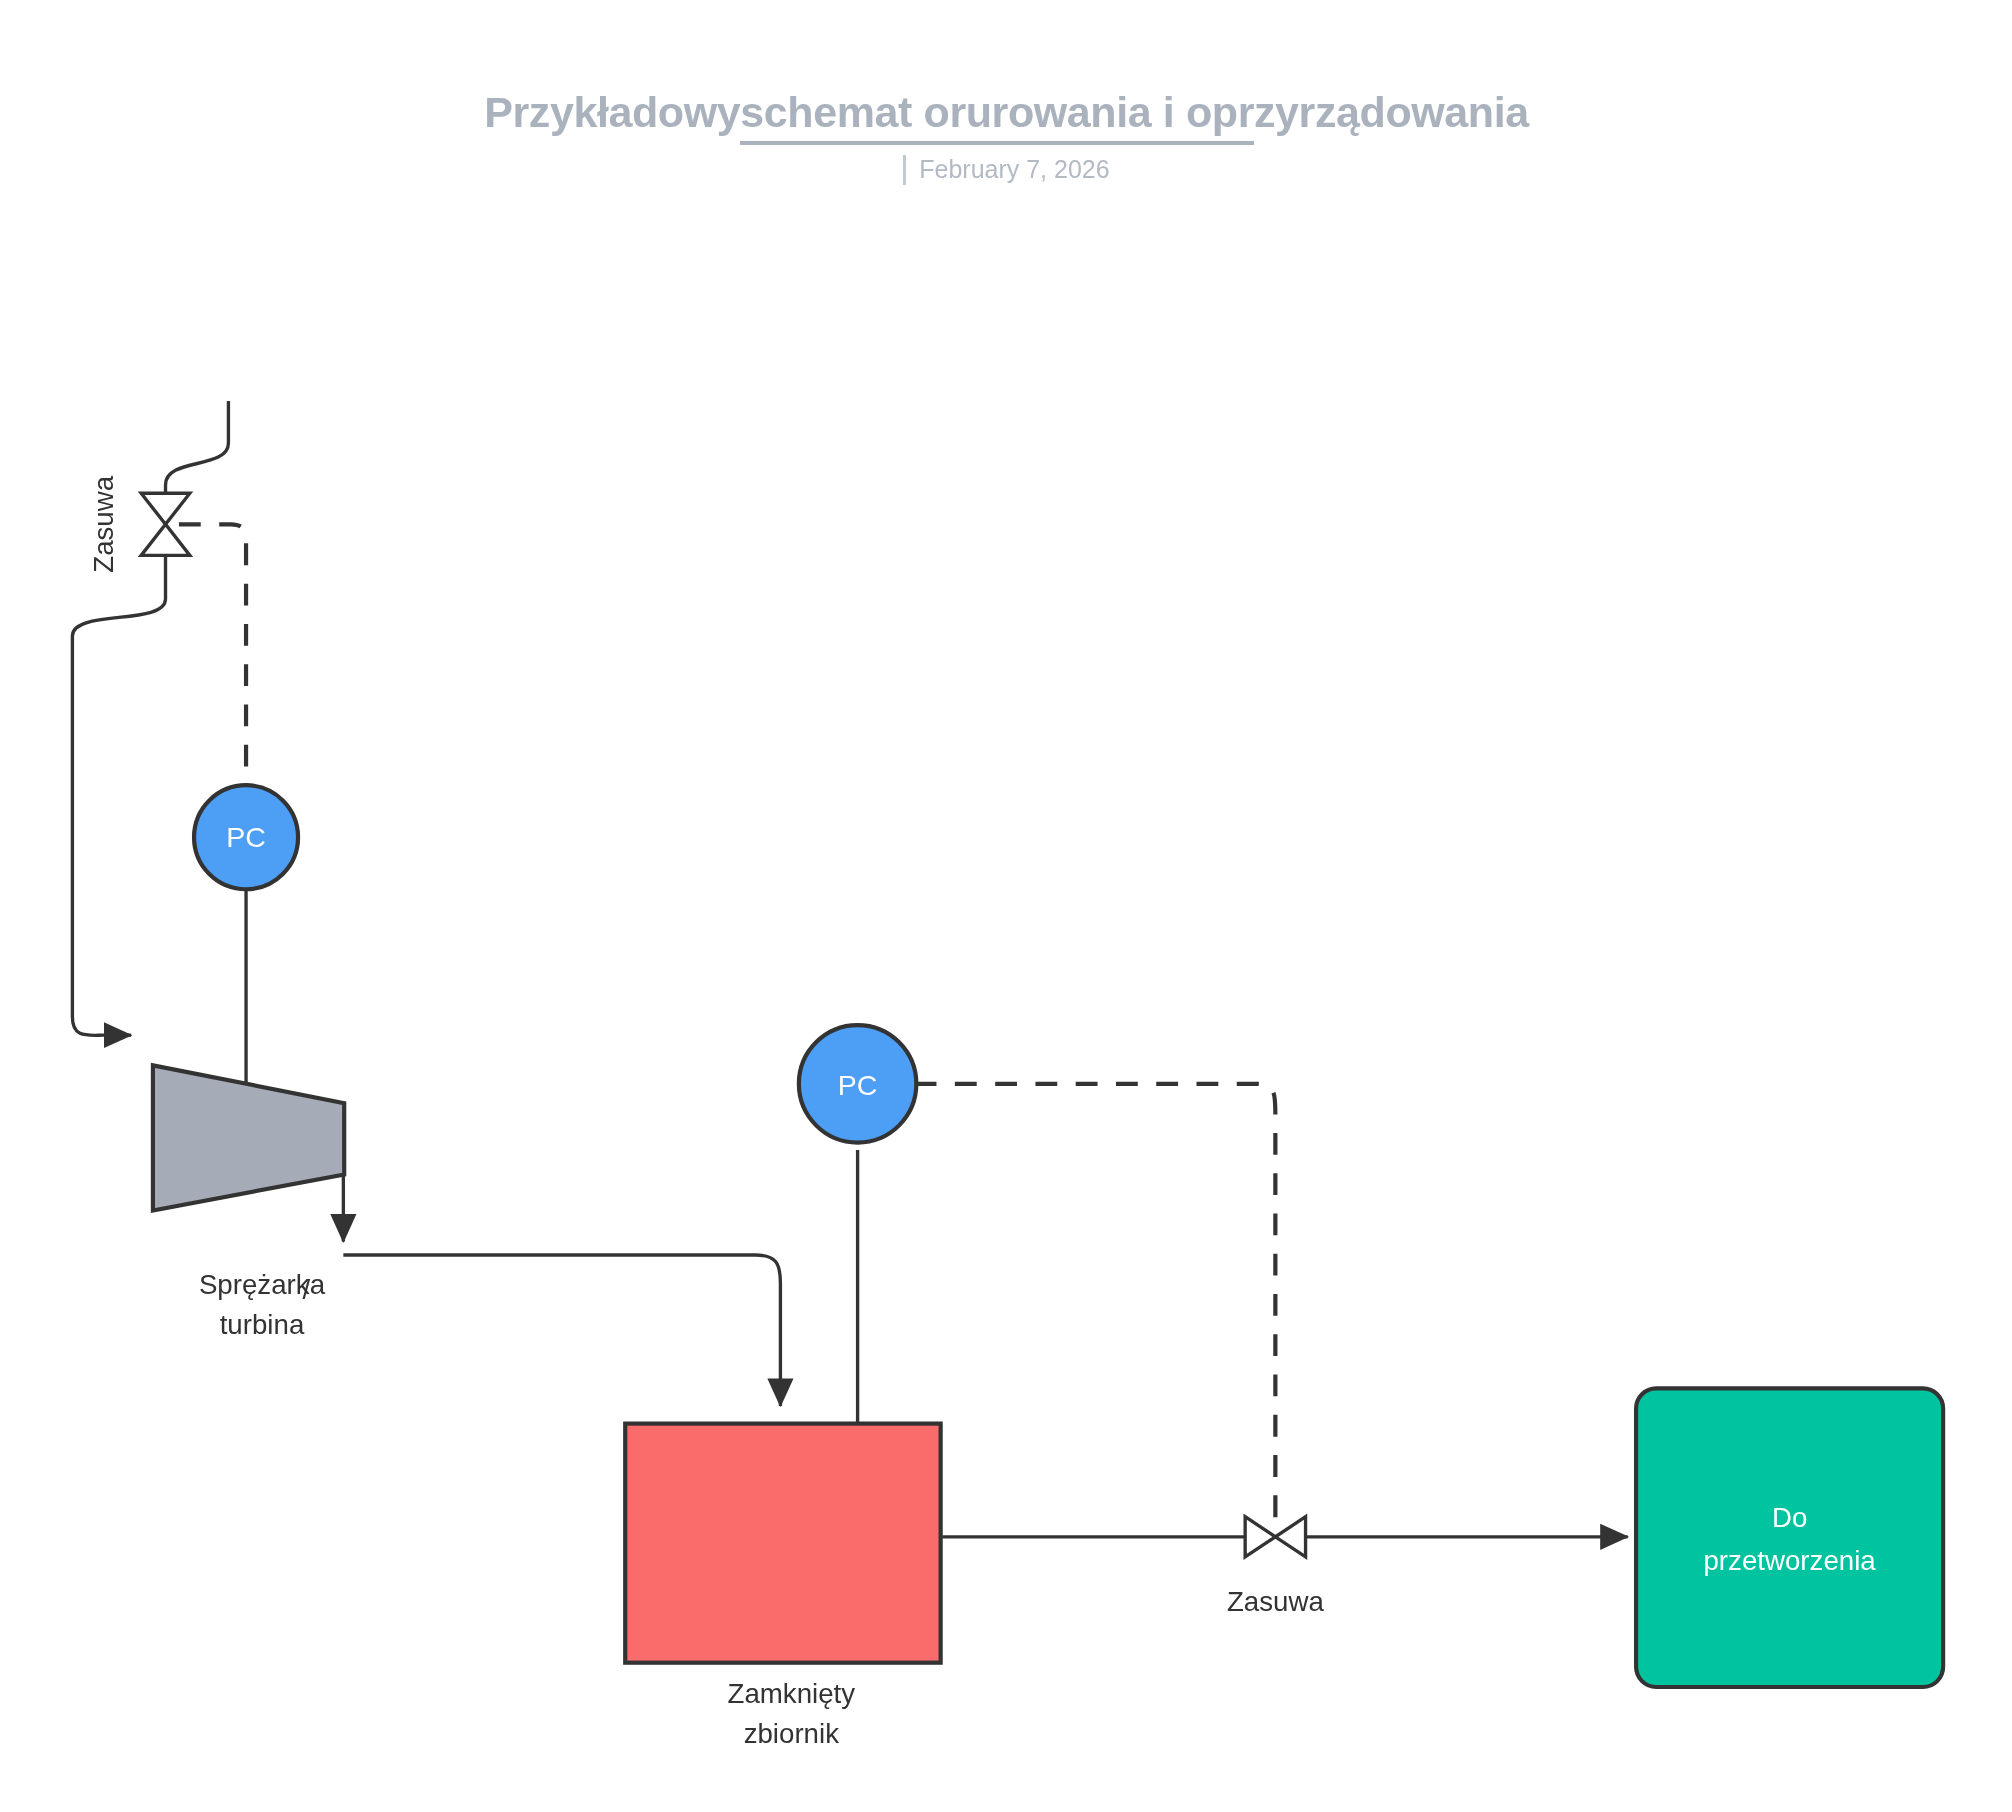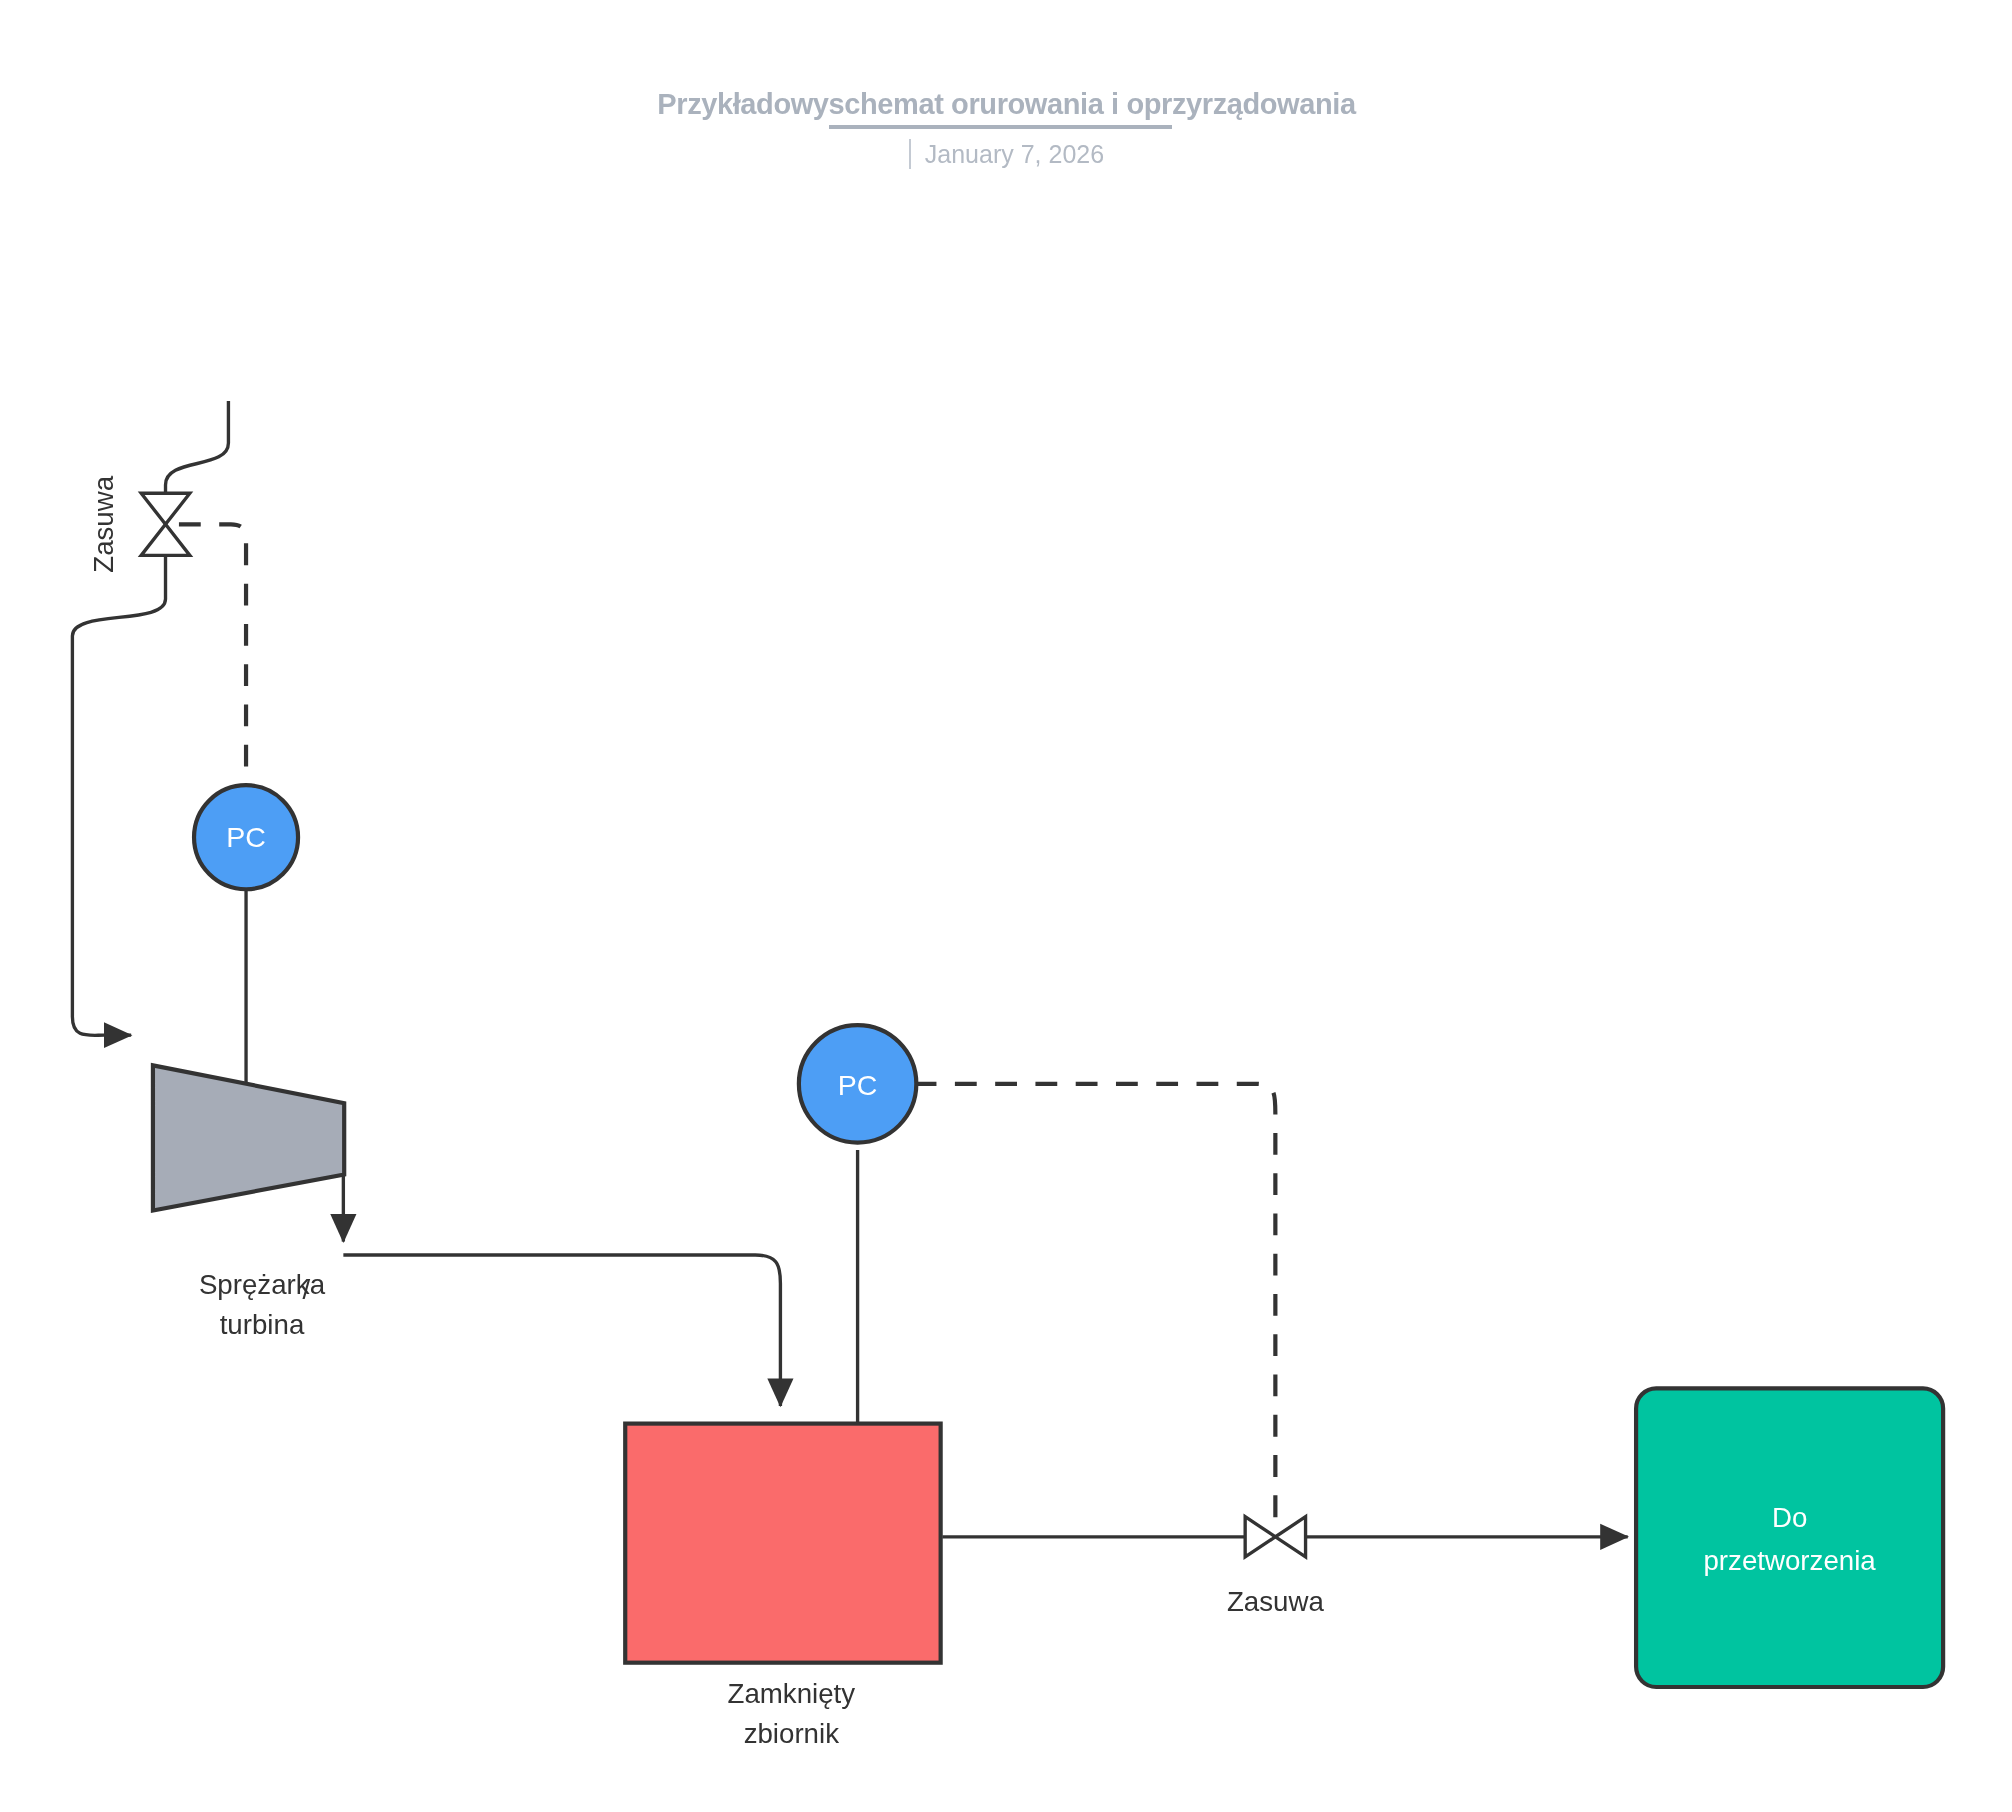--- a/index.html
+++ b/index.html
@@ -22,21 +22,21 @@
   }
   .header {
     position: absolute;
     top: 0;
     left: 0;
     width: 2013px;
     padding-top: 89px;
     text-align: center;
   }
   .doc-title {
-    font-size: 29px;
+    font-size: 43px;
     font-weight: bold;
     color: #aab2bd;
     letter-spacing: -0.4px;
     line-height: 1.1;
     white-space: nowrap;
   }
   .doc-title .u {
     border-bottom: 4.2px solid #aab2bd;
     padding-bottom: 5px;
   }
@@ -83,21 +83,21 @@
 </style>
 </head>
 <body>
 
 <div id="page">
 
   <div class="header">
     <div class="doc-title"><span>Przykładowy</span><span class="u">schemat orurowania i opr</span><span>zyrządowania</span></div>
     <div class="doc-date-row">
       <span class="doc-date-bar"></span>
-      <span class="doc-date">January 7, 2026</span>
+      <span class="doc-date">February 7, 2026</span>
     </div>
   </div>
 
   <svg class="canvas" viewBox="0 0 2399 2160">
     <defs>
       <marker id="arrowHead" markerWidth="9" markerHeight="9" refX="8.2" refY="4.5" orient="auto" markerUnits="strokeWidth">
         <path d="M0,0.6 L8.6,4.5 L0,8.4 z" fill="#333333"></path>
       </marker>
     </defs>
 

